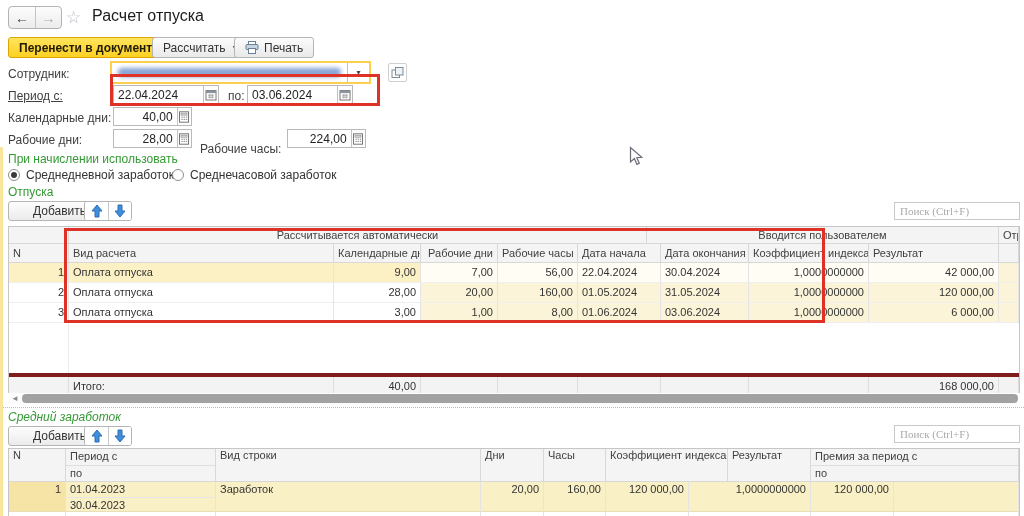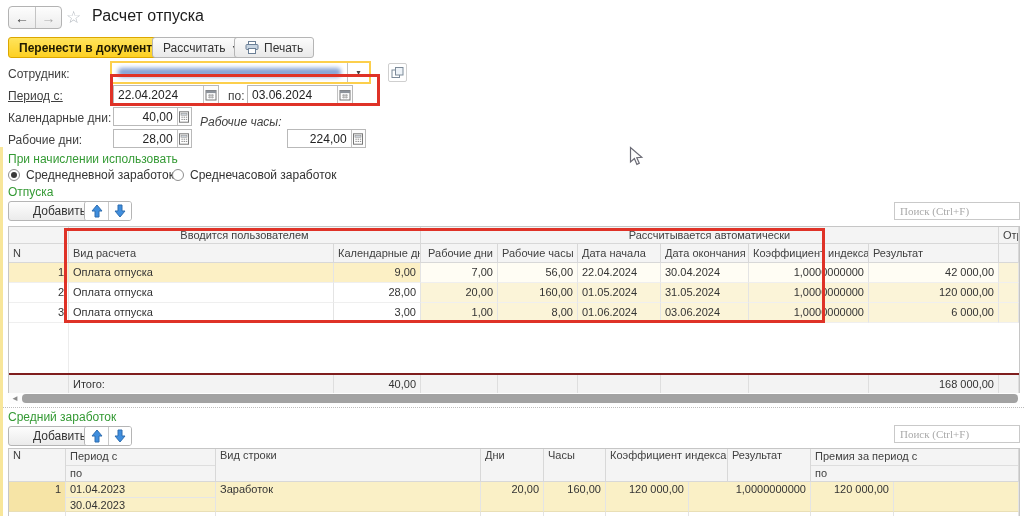--- a/index.html
+++ b/index.html
@@ -81,21 +81,21 @@
   .c-ds{width:83px}.c-de{width:88px}.c-coef{width:120px}.c-res{width:130px}.c-cut{flex:1}
   .g-user{width:352px}.g-auto{width:578px}
   
   .r-cur .u { background:#fcf0c5; }
   .r-cur .a { background:#fffdf4; }
   .r-nrm .u { background:#ffffff; }
   .r-nrm .a { background:#fbf4d8; }
   .cutcell { background:#fbf4d8; }
   .filler { height:50px; display:flex; }
   .filler .fn { width:60px; border-right:1px solid #ececec; }
-  .total-row { height:20px; line-height:19px; background:#f3f3f3; border-top:2px solid #7f1d1d; }
+  .total-row { height:20px; line-height:19px; background:#f3f3f3; border-top:4px solid #7f1d1d; }
   .total-row .td { border-right:1px solid #dedede; }
   
   .hscroll { position:absolute; left:8px; top:393px; width:1012px; height:11px;
     display:flex; align-items:center; background:#fdfdfd; }
   .hs-arrow { width:14px; font-size:8px; color:#8b8b8b; text-align:center; }
   .hs-thumb { flex:1; height:9px; border-radius:4px; background:#a2a2a2; margin-right:2px; }
   .divider { position:absolute; left:0; top:407px; width:1024px; border-top:1px dotted #bdbdbd; }
   
   .c2-n{width:57px}.c2-per{width:150px}.c2-rt{width:265px}.c2-d{width:63px}.c2-h{width:62px}
   .c2-am{width:83px}.c2-coef{width:122px}.c2-res{width:83px}.c2-bon{flex:1}
@@ -196,21 +196,21 @@
   <div class="field" style="left:113px; top:129px; width:79px;">
     <input class="num" value="28,00" style="">
     <div class="fbtn">
       <svg class="icon-svg" width="12" height="12" viewBox="0 0 12 12">
           <rect x="1.5" y="0.8" width="9" height="10.4" fill="#fff" stroke="#777"></rect>
           <rect x="3" y="2.2" width="6" height="2" fill="#d3dae1" stroke="#888" stroke-width="0.6"></rect>
           <path d="M3.4 6.2 h1.4 M5.6 6.2 h1.4 M7.8 6.2 h1.4 M3.4 8.4 h1.4 M5.6 8.4 h1.4 M7.8 8.4 h1.4" stroke="#888" stroke-width="1" fill="none"></path>
         </svg>
     </div>
   </div>
-  <span class="lbl" style="left:200px; top:115px;font-style:italic;">Рабочие часы:</span>
+  <span class="lbl" style="left:200px; top:142px;">Рабочие часы:</span>
   <div class="field" style="left:287px; top:129px; width:79px;">
     <input class="num" value="224,00" style="">
     <div class="fbtn">
       <svg class="icon-svg" width="12" height="12" viewBox="0 0 12 12">
           <rect x="1.5" y="0.8" width="9" height="10.4" fill="#fff" stroke="#777"></rect>
           <rect x="3" y="2.2" width="6" height="2" fill="#d3dae1" stroke="#888" stroke-width="0.6"></rect>
           <path d="M3.4 6.2 h1.4 M5.6 6.2 h1.4 M7.8 6.2 h1.4 M3.4 8.4 h1.4 M5.6 8.4 h1.4 M7.8 8.4 h1.4" stroke="#888" stroke-width="1" fill="none"></path>
         </svg>
     </div>
   </div>
@@ -237,22 +237,22 @@
       <svg class="icon-svg" width="12" height="14" viewBox="0 0 12 14">
           <path d="M6 13 L1 7 H4 V1 H8 V7 H11 Z" fill="#3f8ede" stroke="#2f6dae"></path>
         </svg>
     </div>
   </div>
   <input class="search" style="left: 894px; top: 202px;" placeholder="Поиск (Ctrl+F)">
 
   <div class="tbl" style="top:226px;">
     <div class="trow hrow grow">
       <div class="td c-n"></div>
+      <div class="td g-auto gc">Рассчитывается автоматически</div>
       <div class="td g-user gc">Вводится пользователем</div>
-      <div class="td g-auto gc">Рассчитывается автоматически</div>
       <div class="td c-cut">Отр</div>
     </div>
     <div class="trow hrow crow">
       <div class="td c-n">N</div>
       <div class="td c-type">Вид расчета</div>
       <div class="td c-cal ra">Календарные дни</div>
       <div class="td c-wd ra">Рабочие дни</div>
       <div class="td c-wh ra">Рабочие часы</div>
       <div class="td c-ds">Дата начала</div>
       <div class="td c-de">Дата окончания</div>
@@ -316,21 +316,21 @@
     </div>
   </div>
 
   <div class="hscroll">
     <div class="hs-arrow">◄</div>
     <div class="hs-thumb"></div>
   </div>
 
   <div class="divider"></div>
 
-  <div class="sec-title" style="left:8px; top:410px;">Средний заработок</div>
+  <div class="sec-title" style="left:8px; top:410px;font-style:italic;">Средний заработок</div>
   <button class="mini-btn" style="left:8px; top:426px;">Добавить</button>
   <div class="arrow-group" style="left:84px; top:426px;">
     <div class="arrow-btn">
       <svg class="icon-svg" width="12" height="14" viewBox="0 0 12 14">
           <path d="M6 1 L11 7 H8 V13 H4 V7 H1 Z" fill="#3f8ede" stroke="#2f6dae"></path>
         </svg>
     </div>
     <div class="arrow-btn">
       <svg class="icon-svg" width="12" height="14" viewBox="0 0 12 14">
           <path d="M6 13 L1 7 H4 V1 H8 V7 H11 Z" fill="#3f8ede" stroke="#2f6dae"></path>

